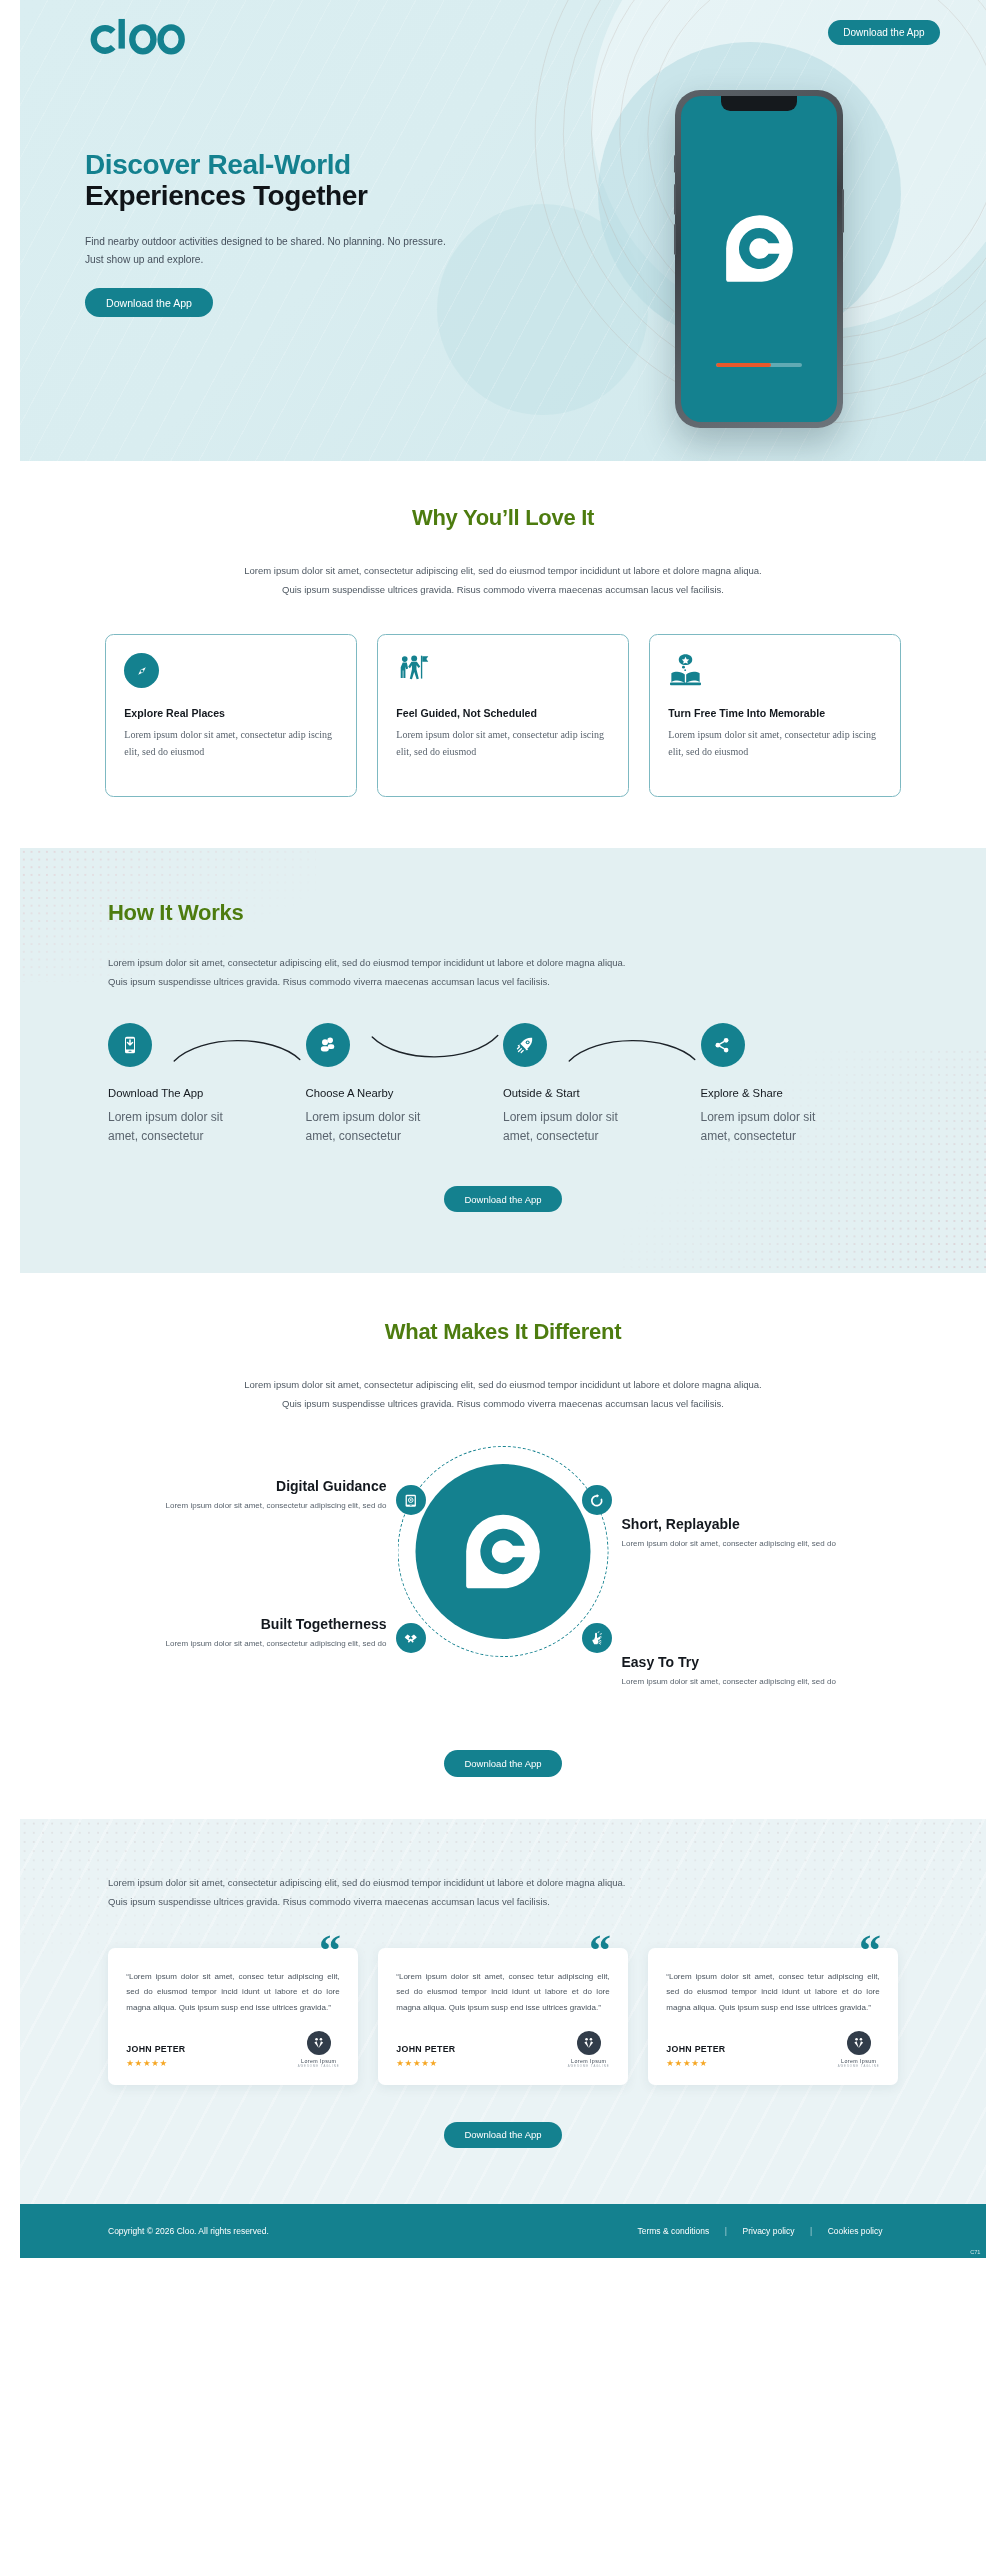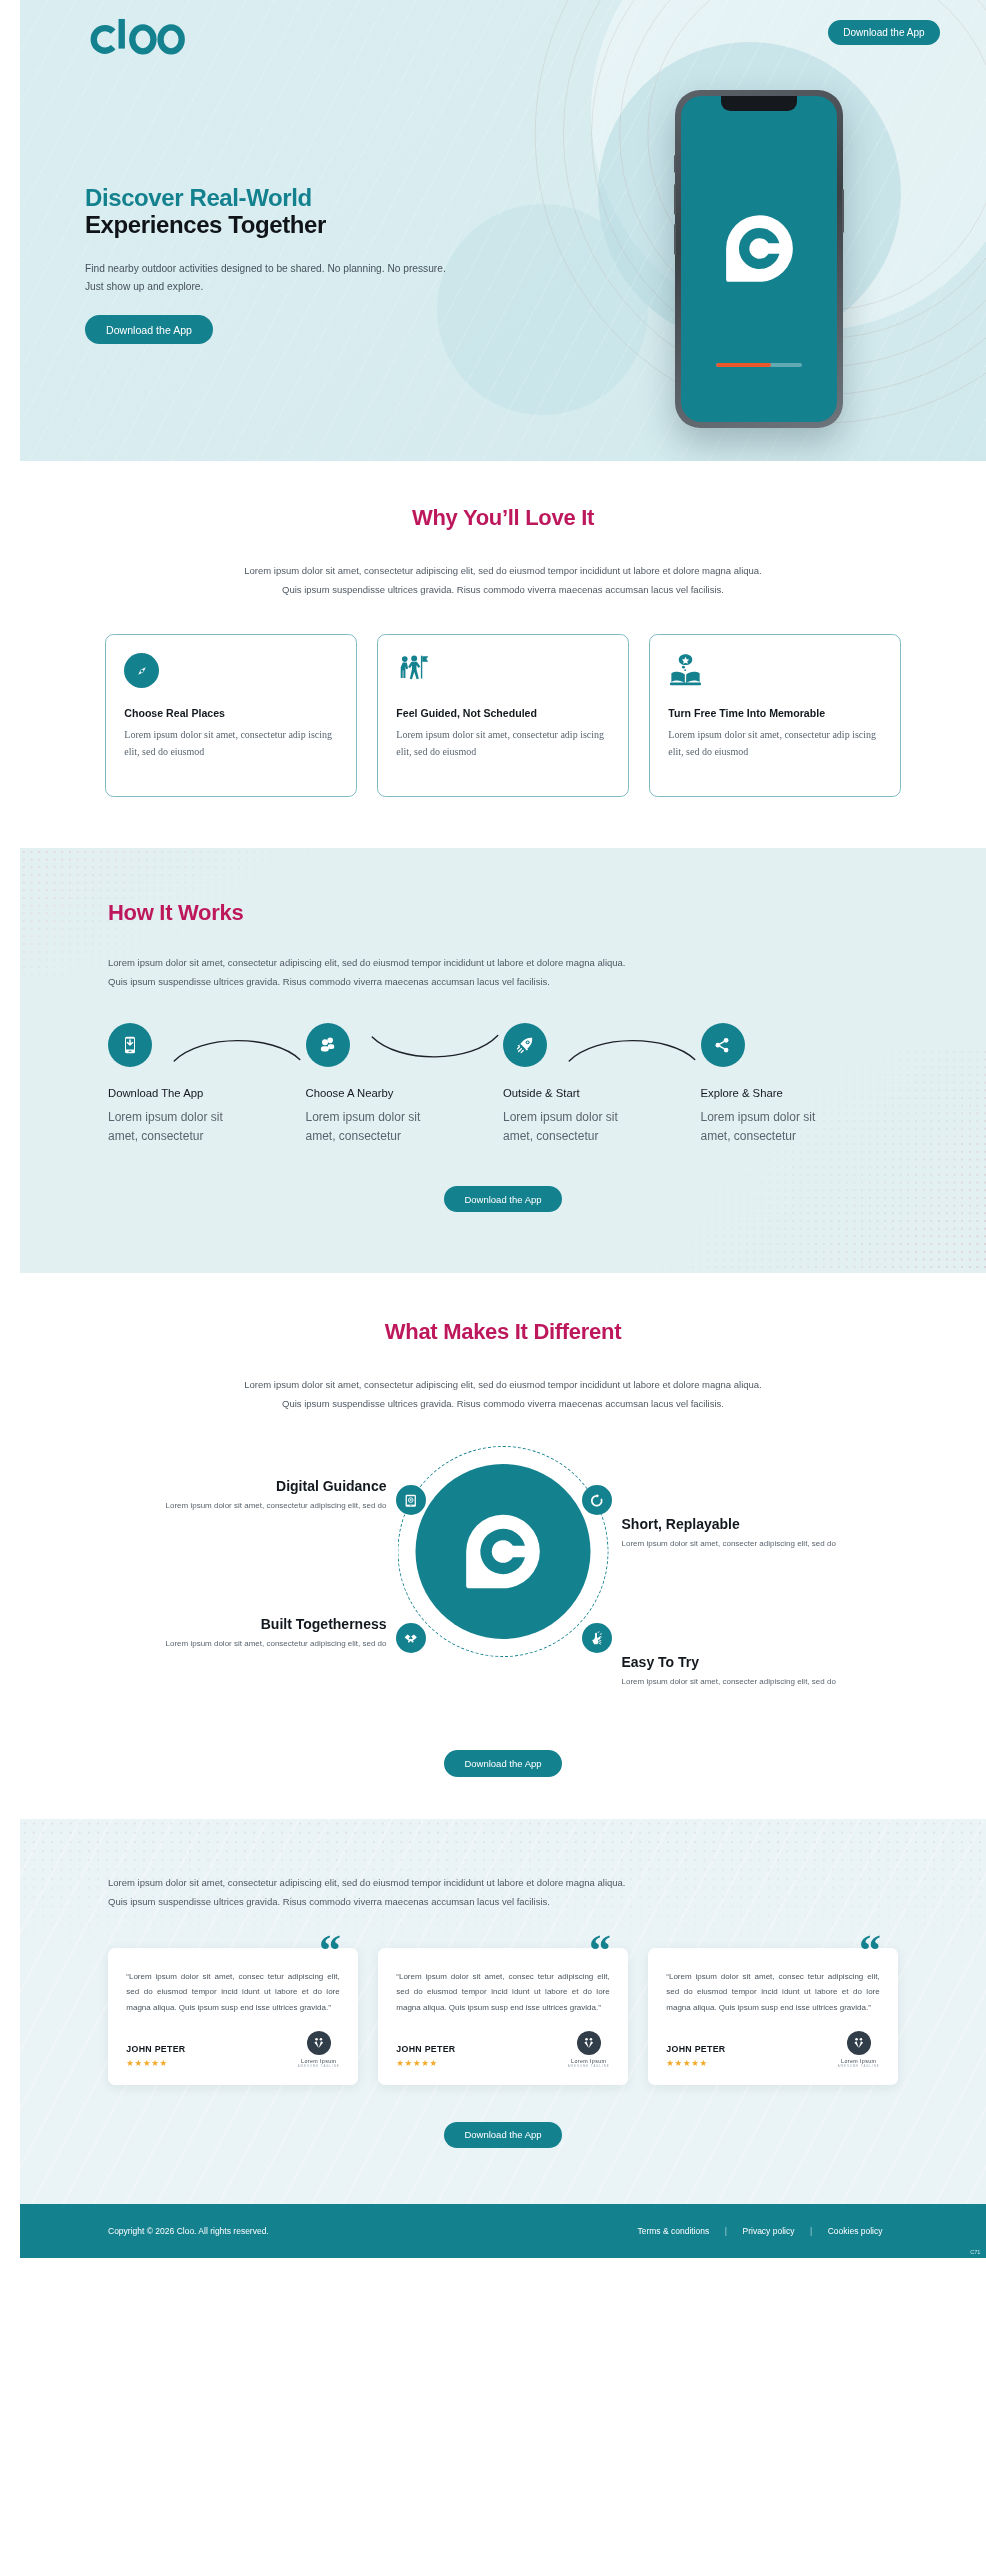--- a/index.html
+++ b/index.html
@@ -57,22 +57,22 @@
     position:absolute; right:66px; top:20px;
     background:#14818f; color:#fff;
     font-size:10px; padding:7px 15.5px;
     border:none; border-radius:14px; cursor:pointer;
     font-family:"Liberation Sans", sans-serif;
     white-space:nowrap;
   }
 
   .hero-text { position:absolute; left:65px; top:149px; width:451px; }
   .hero-h1 {
-    font-size:24px; font-weight:700; color:#14818f;
-    line-height:1.12; letter-spacing:-0.4px;margin-top:36px;
+    font-size:28px; font-weight:700; color:#14818f;
+    line-height:1.12; letter-spacing:-0.4px;
   }
   .hero-h1 .dark { color:#101418; display:block; }
   .hero-sub {
     margin-top:21px; font-size:10.2px; color:#46505c;
     line-height:1.75; max-width:409px;
   }
   .hero-btn {
     margin-top:20px; display:inline-block;
     background:#14818f; color:#fff;
     font-size:10.6px; padding:8.5px 21px;
@@ -109,21 +109,21 @@
   .side-btn {
     position:absolute; left:-1.4px; background:#52585e; border-radius:1.4px 0 0 1.4px;
   }
   .sb1 { top:65px; width:2.1px; height:18.3px; }
   .sb2 { top:94px; width:2.1px; height:31px; }
   .sb3 { top:134px; width:2.1px; height:31px; }
   .sb4 { right:-1.4px; left:auto; top:99px; width:2.1px; height:44px; border-radius:0 1.4px 1.4px 0; }
 
   
   .sec-title {
-    font-size:22px; font-weight:700; color:#be185d;
+    font-size:22px; font-weight:700; color:#4d7c0f;
     letter-spacing:-0.3px;
   }
   .sec-body {
     font-size:9.5px; color:#4e5862; line-height:2.0;
   }
 
   
   .why { background:#fff; padding:44px 0 51px; text-align:center; }
   .why .sec-title { margin-bottom:30px; }
   .why .sec-body { max-width:676px; margin:0 auto; }
@@ -361,21 +361,21 @@
     </p>
 
     <div class="cards">
       <div class="card">
         <div class="card-icon circ">
           <svg width="20" height="20" viewBox="0 0 24 24">
             <path d="M16.5 7.5 13.6 13.6 7.5 16.5 10.4 10.4z" fill="#fff"></path>
             <circle cx="12" cy="12" r="1.8" fill="#14818f"></circle>
           </svg>
         </div>
-        <div class="card-h">Choose Real Places</div>
+        <div class="card-h">Explore Real Places</div>
         <div class="card-p">Lorem ipsum dolor sit amet, consectetur adip iscing elit, sed do eiusmod</div>
       </div>
 
       <div class="card">
         <div class="card-icon">
           <svg width="35" height="35" viewBox="0 0 52 52">
             <g fill="#14818f">
               <circle cx="13" cy="9" r="4.2"></circle>
               <path d="M10 14h6l2 9-3 1-1-4v17h-3V26h-1v11H7V21z"></path>
               <circle cx="27" cy="8" r="4.4"></circle>

